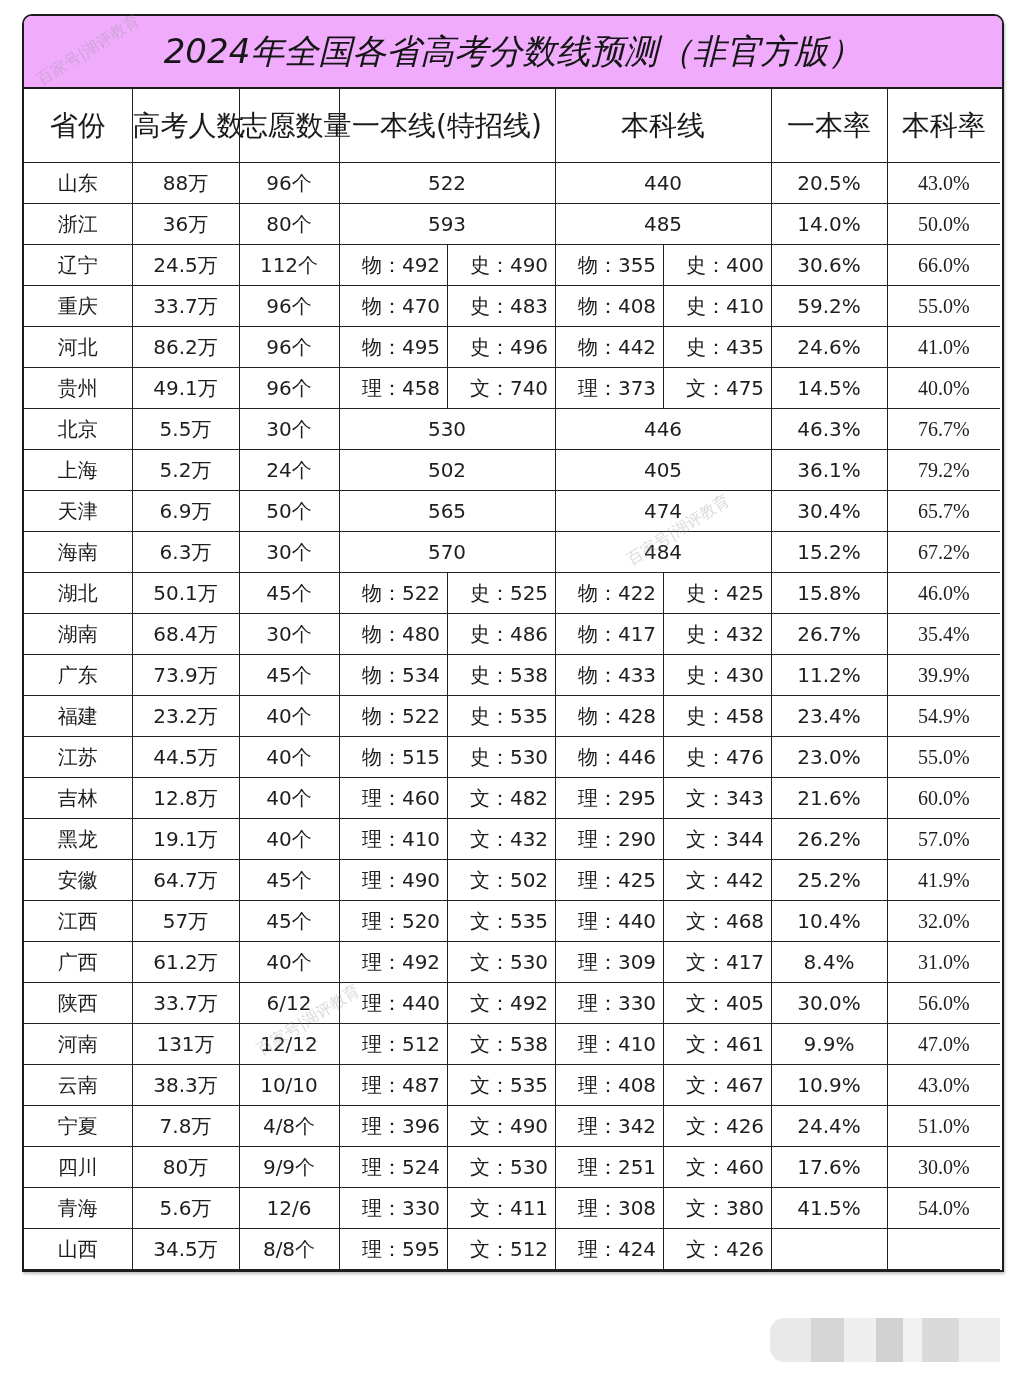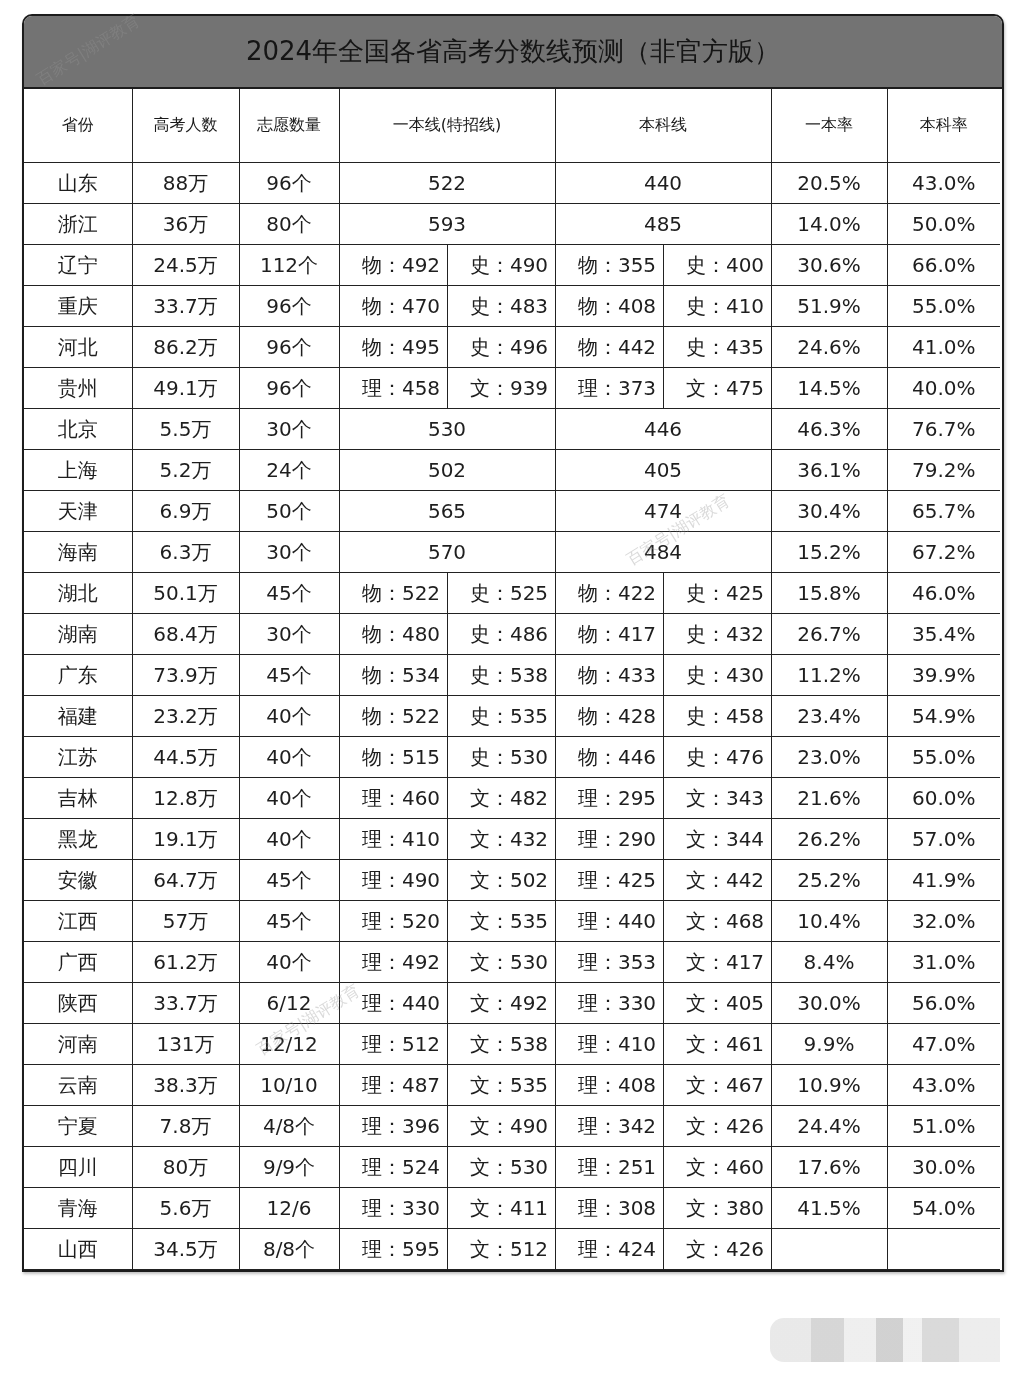--- a/index.html
+++ b/index.html
@@ -21,49 +21,50 @@
     top: 14px;
     width: 978px;
     border: 2px solid #1c1c1c;
     border-radius: 10px 10px 0 0;
     overflow: hidden;
     background: #fff;
     box-shadow: 1px 2px 3px rgba(0,0,0,0.25);
   }
   .title-band {
     height: 71px;
-    background: #737373;
+    background: #f0abfc;
     display: flex;
     align-items: center;
     justify-content: center;
-    font-size: 26px;
+    font-size: 34px;
     letter-spacing: 0px;
     color: #151515;
     border-bottom: 2px solid #1c1c1c;
     position: relative;
+    font-style: italic;
   }
   table.grid {
     border-collapse: collapse;
     width: 976px;
     table-layout: fixed;
   }
   table.grid td, table.grid th {
     border: 1.5px solid #222;
     text-align: center;
     vertical-align: middle;
     font-weight: normal;
     padding: 0;
     white-space: nowrap;
   }
   table.grid tr:first-child th { border-top: none; }
   table.grid tr td:first-child, table.grid tr th:first-child { border-left: none; }
-  table.grid tr td:last-child, table.grid tr th:last-child { border-right: none; }
+  table.grid tr td:last-child, table.grid tr th:last-child { border-right: none; font-family: Liberation Serif, serif; }
   table.grid th {
     height: 73px;
-    font-size: 16px;
+    font-size: 28px;
     color: #1a1a1a;
   }
   table.grid td {
     height: 40px;
     font-size: 20px;
     color: #1e1e1e;
   }
   td.split {
     text-align: left;
     padding-left: 16px !important;
@@ -147,40 +148,40 @@
           <td>66.0%</td>
         </tr>
         <tr>
           <td>重庆</td>
           <td>33.7万</td>
           <td>96个</td>
           <td class="split">物：470</td>
           <td class="split">史：483</td>
           <td class="split">物：408</td>
           <td class="split">史：410</td>
-          <td>51.9%</td>
+          <td>59.2%</td>
           <td>55.0%</td>
         </tr>
         <tr>
           <td>河北</td>
           <td>86.2万</td>
           <td>96个</td>
           <td class="split">物：495</td>
           <td class="split">史：496</td>
           <td class="split">物：442</td>
           <td class="split">史：435</td>
           <td>24.6%</td>
           <td>41.0%</td>
         </tr>
         <tr>
           <td>贵州</td>
           <td>49.1万</td>
           <td>96个</td>
           <td class="split">理：458</td>
-          <td class="split">文：939</td>
+          <td class="split">文：740</td>
           <td class="split">理：373</td>
           <td class="split">文：475</td>
           <td>14.5%</td>
           <td>40.0%</td>
         </tr>
         <tr>
           <td>北京</td>
           <td>5.5万</td>
           <td>30个</td>
           <td colspan="2">530</td>
@@ -313,21 +314,21 @@
           <td class="split">文：468</td>
           <td>10.4%</td>
           <td>32.0%</td>
         </tr>
         <tr>
           <td>广西</td>
           <td>61.2万</td>
           <td>40个</td>
           <td class="split">理：492</td>
           <td class="split">文：530</td>
-          <td class="split">理：353</td>
+          <td class="split">理：309</td>
           <td class="split">文：417</td>
           <td>8.4%</td>
           <td>31.0%</td>
         </tr>
         <tr>
           <td>陕西</td>
           <td>33.7万</td>
           <td>6/12</td>
           <td class="split">理：440</td>
           <td class="split">文：492</td>

